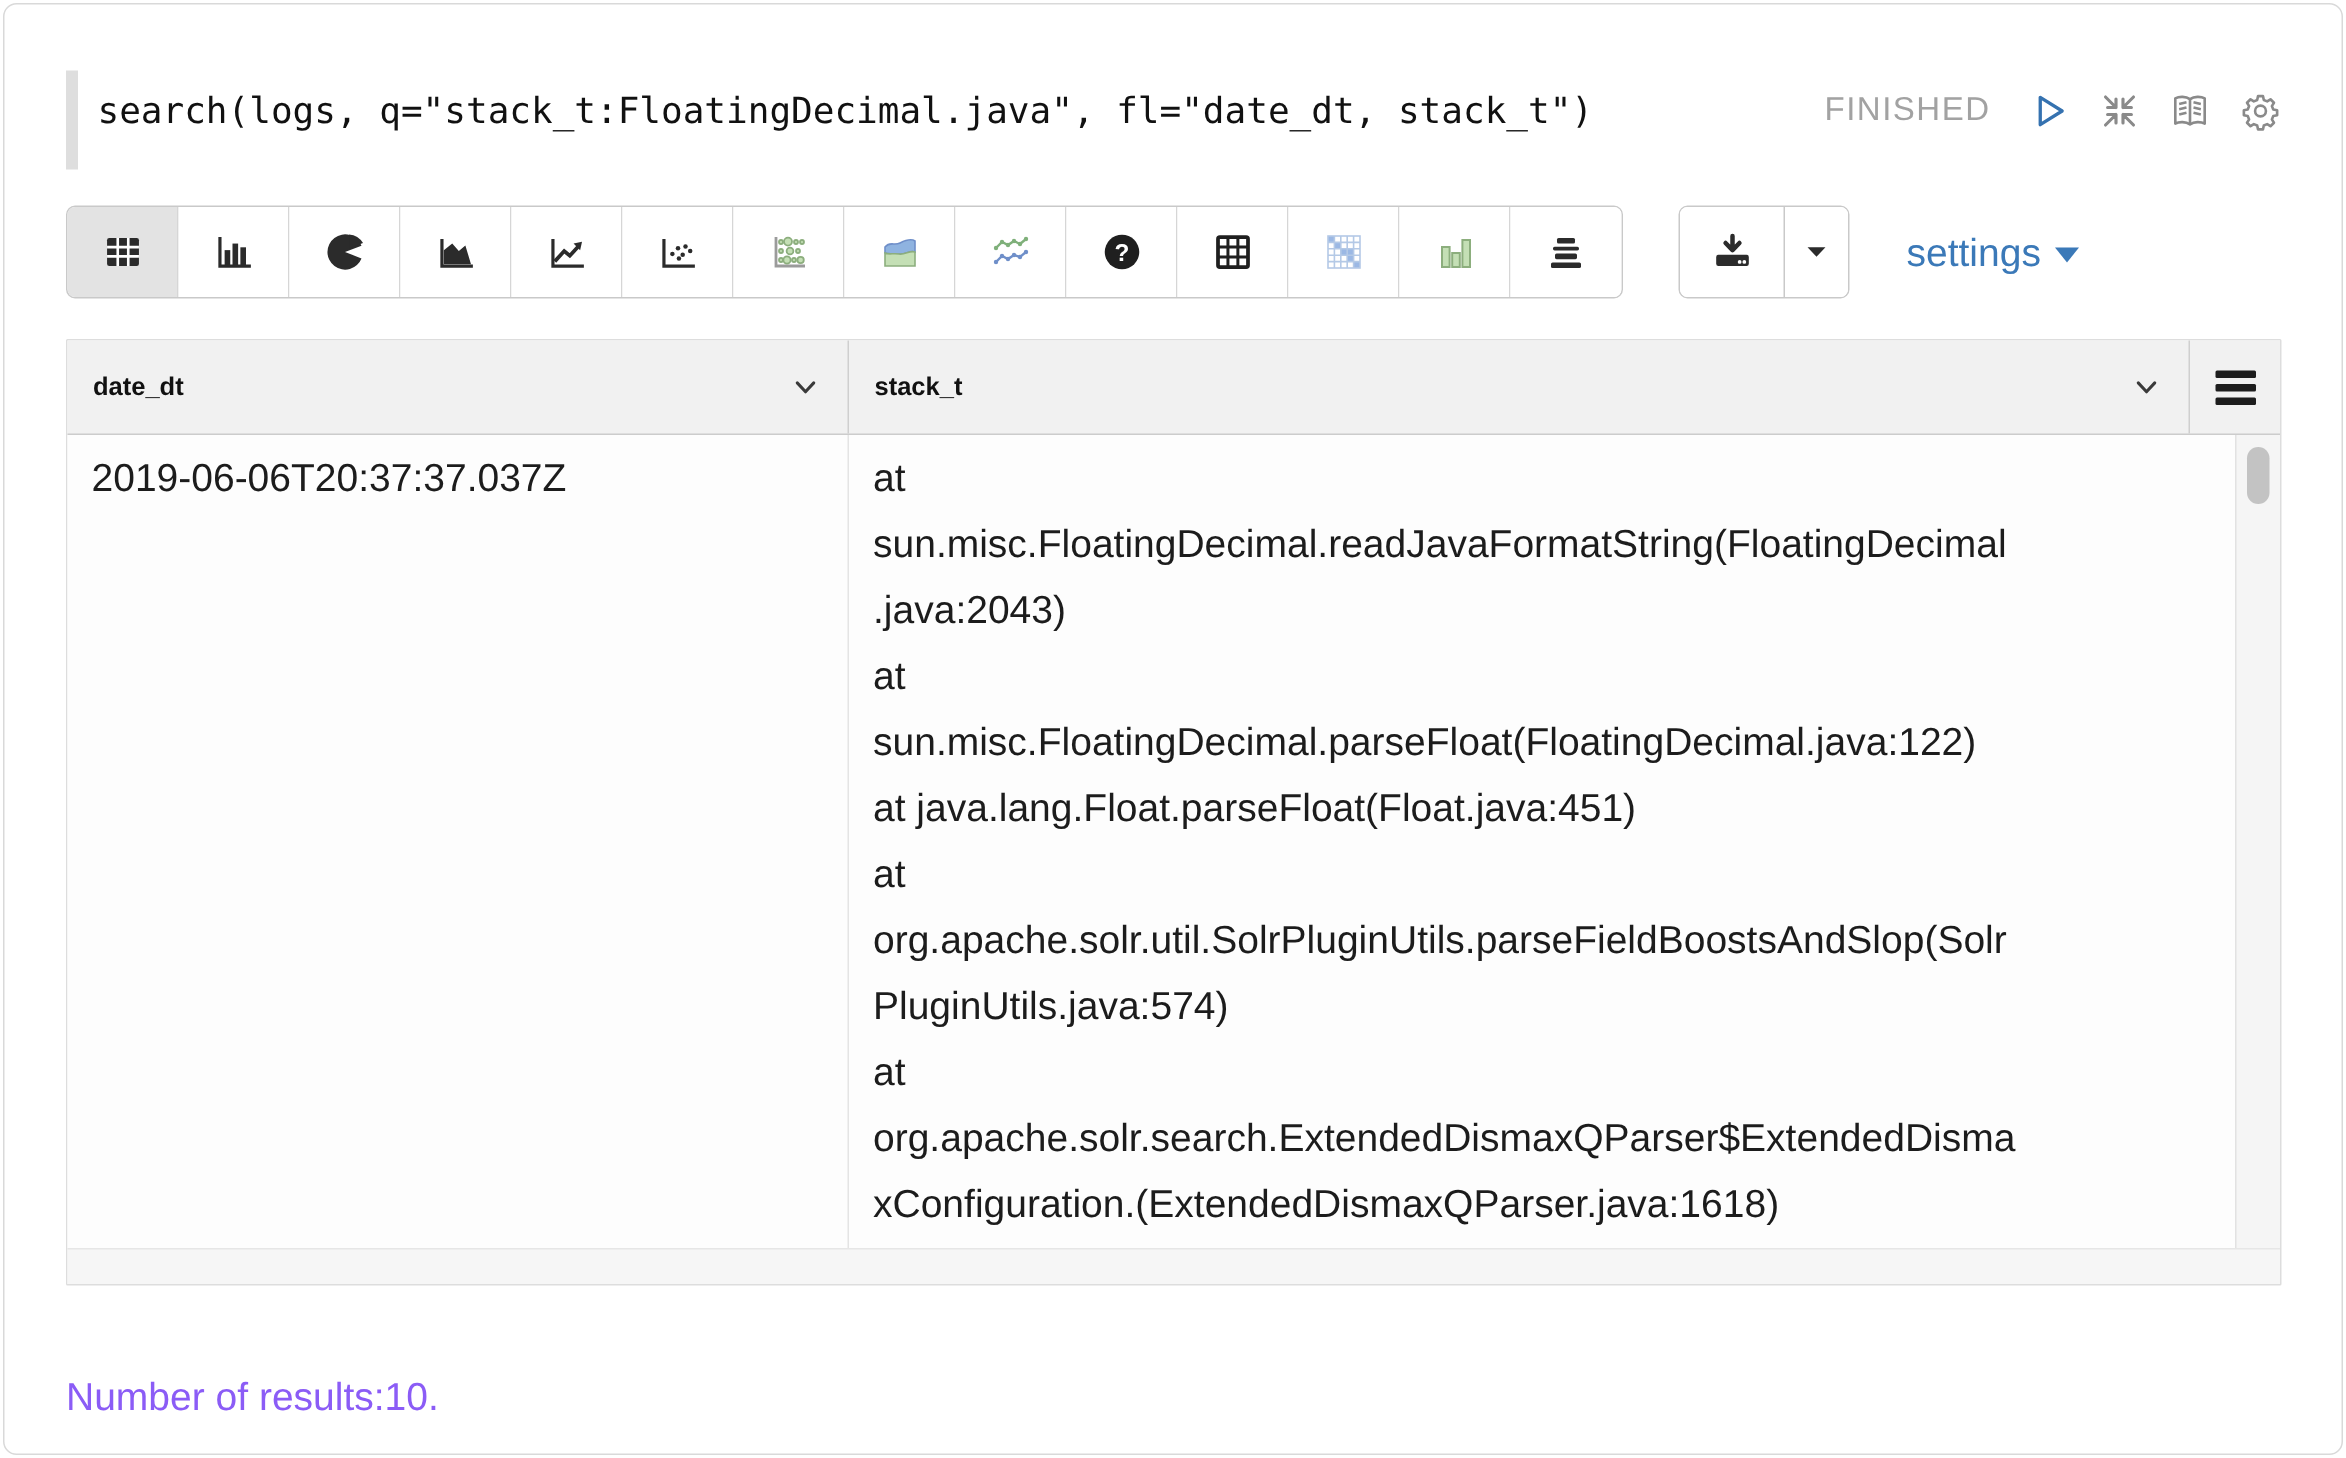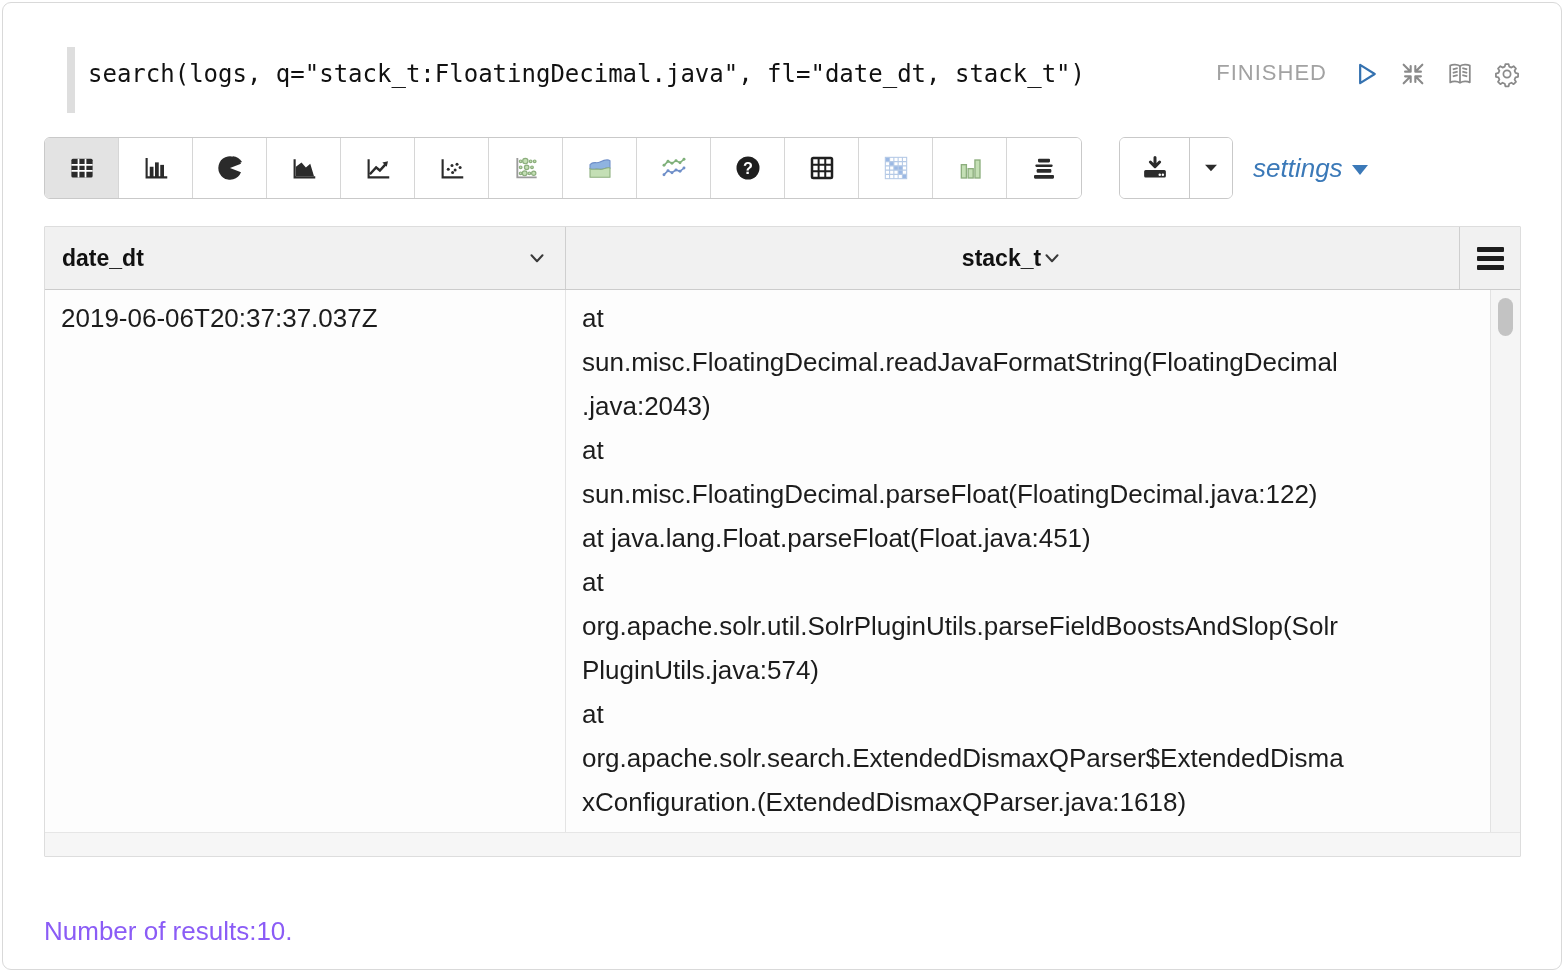--- a/index.html
+++ b/index.html
@@ -7,21 +7,21 @@
   body {
     width:1564px; height:972px; position:relative;
     font-family:"Liberation Sans", sans-serif; color:#222;
   }
   .card {
     position:absolute; left:2px; top:2px; right:2px; bottom:2px;
     border:1px solid #d9d9d9; border-radius:9px; background:#fff; overflow:hidden;
   }
 
   
-  .code-row { display:flex; align-items:flex-start; margin:44px 40px 0 64px; }
+  .code-row { display:flex; align-items:flex-start; margin:44px 40px 0 41px; }
   .code-gutter { width:8px; height:66px; background:#dedede; margin-right:13px; flex:none; }
   .code-text {
     font-family:"DejaVu Sans Mono", monospace; font-size:24px; color:#111;
     padding-top:13px; white-space:pre; flex:1; overflow:hidden;
   }
   .para-controls { display:flex; gap:19px; padding-top:13px; flex:none; }
   .status-label { color:#a2a2a2; font-size:22px; letter-spacing:1px; margin-right:6px; }
   .ctrl-icon { width:28px; height:28px; display:flex; align-items:center; justify-content:center; cursor:pointer; }
 
   
@@ -31,30 +31,30 @@
   }
   .chart-btn {
     width:74px; height:60px; display:flex; align-items:center; justify-content:center;
     border-right:1px solid #d6d6d6; background:#fff; cursor:pointer;
   }
   .chart-btn:last-child { border-right:none; }
   .chart-btn.active { background:#e3e3e3; }
   .download-group { margin-left:37px; display:flex; border:1px solid #c9c9c9; border-radius:6px; overflow:hidden; }
   .dl-main { width:70px; height:60px; display:flex; align-items:center; justify-content:center; border-right:1px solid #c9c9c9; cursor:pointer; background:#fff; }
   .dl-caret { width:42px; height:60px; display:flex; align-items:center; justify-content:center; cursor:pointer; background:#fff; }
-  .settings-link { margin-left:20px; font-size:26px; color:#3b79b8; display:flex; align-items:center; gap:9px; cursor:pointer;font-style:italic; }
+  .settings-link { margin-left:38px; font-size:26px; color:#3b79b8; display:flex; align-items:center; gap:9px; cursor:pointer; }
   .settings-caret { width:0; height:0; border-left:8px solid transparent; border-right:8px solid transparent; border-top:10px solid #3b79b8; margin-top:3px; }
 
   
   .table-wrap { margin:27px 40px 0 41px; border:1px solid #ddd; border-radius:1px; }
   .t-header { display:flex; background:#f1f1f1; height:63px; border-bottom:1px solid #ccc; }
   .th { display:flex; align-items:center; justify-content:space-between; padding:0 17px;
-        font-weight:bold; font-size:23px; color:#111; border-right:1px solid #cfcfcf; cursor:pointer; }
+        font-weight:bold; font-size:17px; color:#111; border-right:1px solid #cfcfcf; cursor:pointer; }
   .th-date { width:521px; flex:none; }
-  .th-stack { flex:1;justify-content:center; }
+  .th-stack { flex:1; }
   .th-menu { width:60px; flex:none; display:flex; align-items:center; justify-content:center; border-right:none; cursor:pointer; }
   .hamburger { display:flex; flex-direction:column; gap:4px; }
   .hamburger div { width:27px; height:5px; background:#1d1d1d; border-radius:1px; }
 
   .t-body { display:flex; height:542px; overflow:hidden; background:#fdfdfd; }
   .td { font-size:26px; color:#1c1c1c; line-height:44px; padding:6px 16px 0 16px; overflow:hidden; }
   .td-date { width:521px; flex:none; border-right:1px solid #e4e4e4; }
   .td-stack { flex:1; white-space:pre-wrap; overflow-wrap:break-word; }
   .vscroll { width:30px; flex:none; background:#f5f5f5; border-left:1px solid #e2e2e2; position:relative; cursor:pointer; }
   .vthumb { position:absolute; top:8px; left:7px; width:15px; height:38px; background:#c3c3c3; border-radius:8px; }

